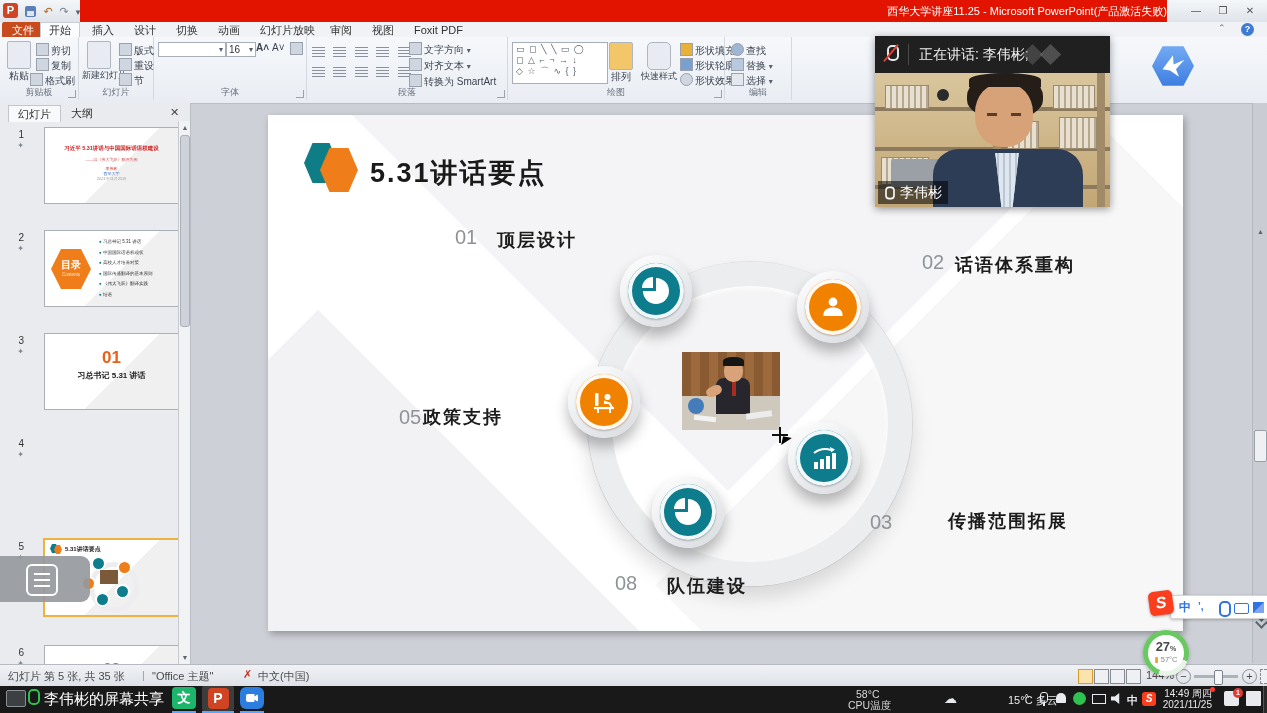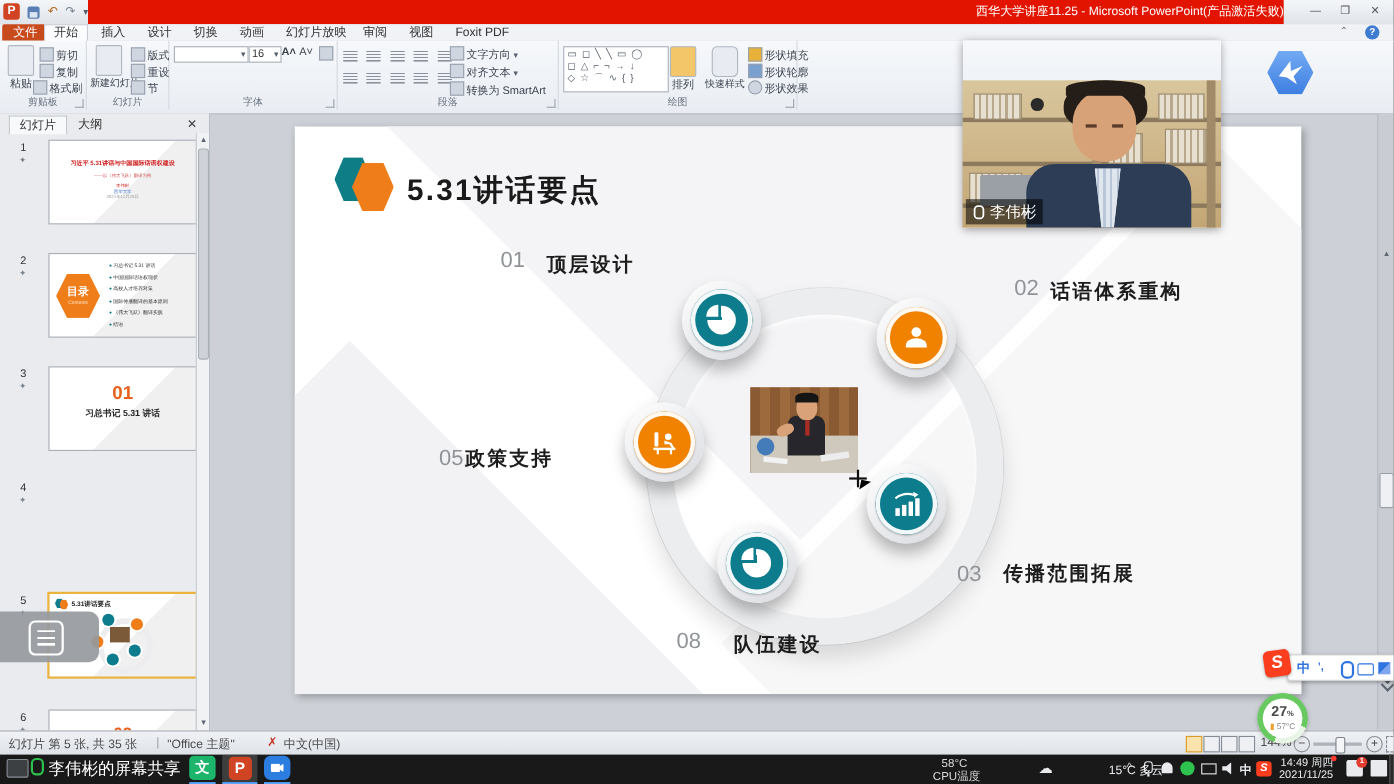--- a/index.html
+++ b/index.html
@@ -248,20 +248,26 @@
       <div class="bigico" style="margin:0 auto;border-radius:5px;"></div>
       <div class="rbtn" style="text-align:center;font-size:9px;">快速样式</div>
     </div>
     <div class="ab rbtn" style="left:172px;top:6px;"><span class="mini" style="background:#e8b23a;"></span><span>形状填充</span></div>
     <div class="ab rbtn" style="left:172px;top:21px;"><span class="mini" style="background:#7aa0d0;"></span><span>形状轮廓</span></div>
     <div class="ab rbtn" style="left:172px;top:36px;"><span class="mini" style="border-radius:50%;"></span><span>形状效果</span></div>
     <div class="ab grplabel">绘图</div>
     <div class="ab launch"></div>
   </div>
 
+  <div class="ab grp" style="left:725px;width:66px;">
+    <div class="ab rbtn" style="left:6px;top:6px;"><span class="mini" style="border-radius:50%;background:#9fb6d4;"></span><span>查找</span></div>
+    <div class="ab rbtn" style="left:6px;top:21px;"><span class="mini" style="background:#b8c8de;"></span><span>替换</span> <span class="carr">▾</span></div>
+    <div class="ab rbtn" style="left:6px;top:36px;"><span class="mini" style="background:#e3e8ef;"></span><span>选择</span> <span class="carr">▾</span></div>
+    <div class="ab grplabel">编辑</div>
+  </div>
 
   <div class="ab panel">
     <div class="ab ptab on" style="left:8px;">幻灯片</div>
     <div class="ab ptab" style="left:62px;">大纲</div>
     <div class="ab pclose" style="left:170px;top:3px;">✕</div>
 
     <div class="ab tnum" style="left:4px;top:26px;">1</div>
     <div class="ab tstar" style="left:4px;top:38px;">✦</div>
     <div class="ab thumbwrap diag" style="left:44px;top:24px;">
       <div style="text-align:center;margin-top:17px;font-size:5.5px;font-weight:bold;color:#d02020;">习近平 5.31讲话与中国国际话语权建设</div>
@@ -335,21 +341,21 @@
     <span class="ab hex" style="left:52px;top:33px;width:38px;height:44px;background:#ef7d1a;"></span>
     <div class="ab stitle" style="left:102px;top:40px;">5.31讲话要点</div>
 
     <div class="ab ring" style="left:320px;top:147px;"></div>
 
     <span class="ab pnum" style="left:187px;top:111px;">01</span>
     <span class="ab plab" style="left:229px;top:113px;">顶层设计</span>
     <span class="ab pnum" style="left:654px;top:136px;">02</span>
     <span class="ab plab" style="left:687px;top:138px;">话语体系重构</span>
     <span class="ab pnum" style="left:602px;top:396px;">03</span>
-    <span class="ab plab" style="left:644px;top:394px;font-family:Liberation Serif, serif;">传播范围拓展</span>
+    <span class="ab plab" style="left:680px;top:394px;font-family:Liberation Serif, serif;">传播范围拓展</span>
     <span class="ab pnum" style="left:347px;top:457px;">08</span>
     <span class="ab plab" style="left:399px;top:459px;">队伍建设</span>
     <span class="ab pnum" style="left:131px;top:291px;">05</span>
     <span class="ab plab" style="left:155px;top:290px;">政策支持</span>
 
     <div class="ab node" style="left:352px;top:140px;">
       <div class="disc teal">
           <div class="pie"></div>
         </div>
     </div>
@@ -429,20 +435,28 @@
     <span class="ab vico" style="left:1126px;top:4px;"></span>
     <span class="ab" style="left:1146px;top:4px;">144%</span>
     <span class="ab" style="left:1176px;top:1px;width:13px;height:13px;border:1px solid #8b9097;border-radius:50%;text-align:center;line-height:12px;margin-top:3px;">−</span>
     <span class="ab" style="left:1194px;top:10px;width:44px;height:3px;background:#aeb3ba;"></span>
     <span class="ab" style="left:1214px;top:5px;width:7px;height:13px;background:#f5f6f8;border:1px solid #7d838c;border-radius:2px;"></span>
     <span class="ab" style="left:1242px;top:1px;width:13px;height:13px;border:1px solid #8b9097;border-radius:50%;text-align:center;line-height:12px;margin-top:3px;">+</span>
     <span class="ab vico" style="left:1260px;top:4px;border-style:dashed;"></span>
   </div>
 
   <div class="ab meet">
+    <div class="ab meethead">
+      <div class="ab micw" style="left:12px;top:9px;"></div>
+      <div class="ab micslash" style="left:15px;top:6px;"></div>
+      <div class="ab" style="left:33px;top:8px;width:1px;height:21px;background:#4a4a4a;"></div>
+      <div class="ab" style="left:44px;top:10px;color:#f0f0f0;font-size:14px;">正在讲话: 李伟彬;</div>
+      <div class="ab diam" style="left:150px;top:11px;background:#6e6e6e;"></div>
+      <div class="ab diam" style="left:168px;top:11px;background:#8a8a8a;"></div>
+    </div>
     <div class="ab video">
       <div class="ab shelf" style="left:0;top:34px;width:235px;height:4px;"></div>
       <div class="ab shelf" style="left:0;top:74px;width:235px;height:4px;"></div>
       <div class="ab shelf" style="left:0;top:112px;width:235px;height:4px;"></div>
       <div class="ab post" style="left:118px;top:0;width:8px;height:134px;"></div>
       <div class="ab post" style="left:222px;top:0;width:8px;height:134px;"></div>
       <div class="ab books" style="left:10px;top:12px;width:42px;height:22px;"></div>
       <div class="ab books" style="left:130px;top:10px;width:34px;height:24px;"></div>
       <div class="ab books" style="left:178px;top:12px;width:40px;height:22px;"></div>
       <div class="ab books" style="left:132px;top:48px;width:30px;height:26px;"></div>

